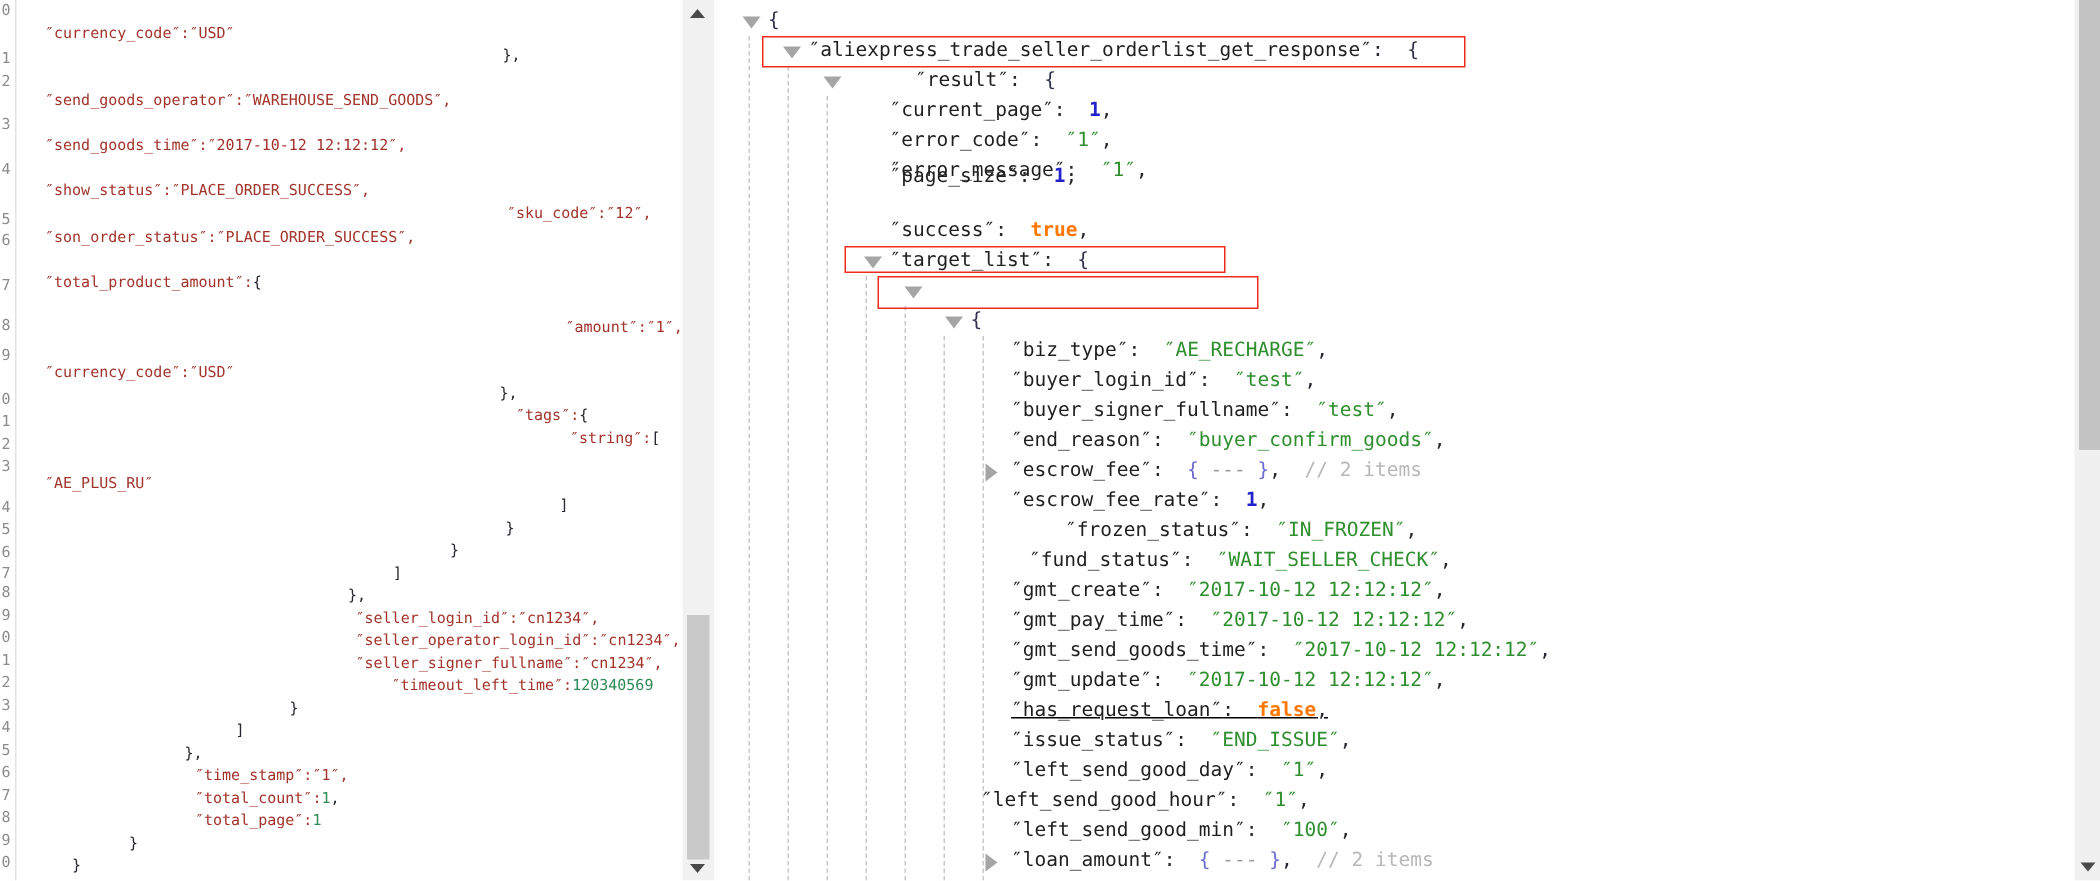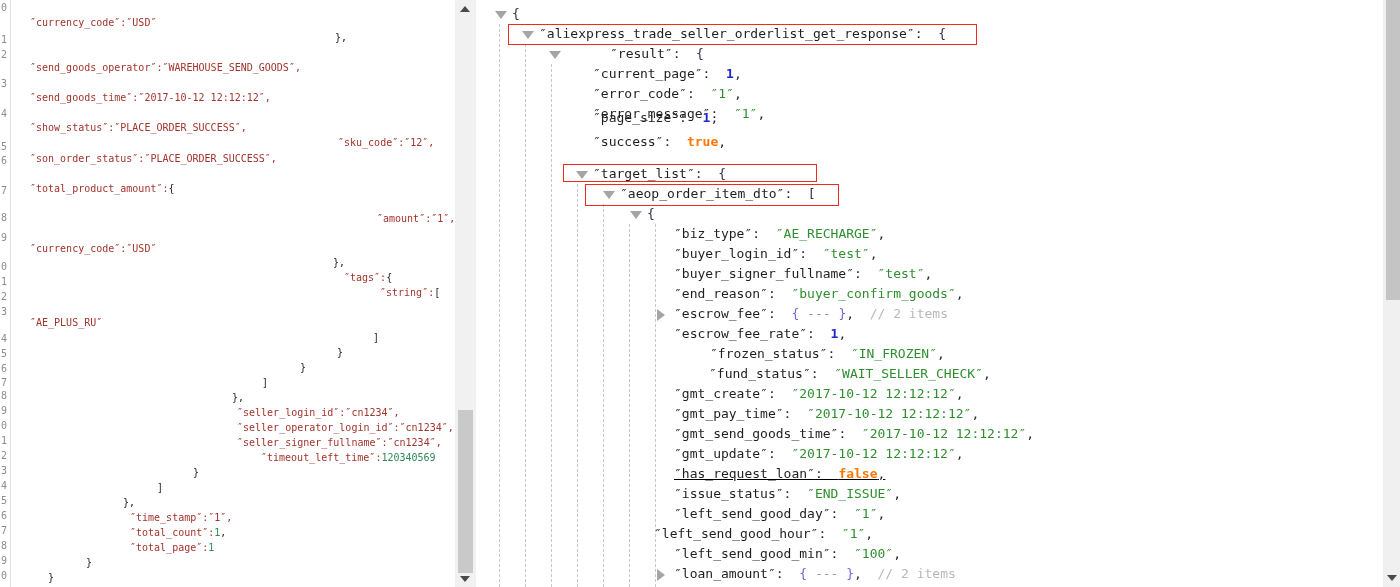--- a/index.html
+++ b/index.html
@@ -125,32 +125,32 @@
     <div class="guide" style="left: 603px; top: 204px; height: 383px;"></div>
     <div class="guide" style="left: 629px; top: 224px; height: 363px;"></div>
     <div class="guide" style="left: 655px; top: 224px; height: 363px;"></div>
     <div class="trow" style="top: 4px;"><span class="arr adown" style="left: 495px; top: 7px;"></span><span class="txt" style="left: 512px;"><span class="obr">{</span></span></div>
     <div class="trow" style="top: 24px;"><span class="arr adown" style="left: 522px; top: 7px;"></span><span class="txt" style="left: 539px;"><span class="k">″aliexpress_trade_seller_orderlist_get_response″</span><span class="pl">:  </span><span class="obr">{</span></span></div>
     <div class="trow" style="top: 44px;"><span class="arr adown" style="left: 549px; top: 7px;"></span><span class="txt" style="left: 566px; margin-left: 44px;"><span class="k">″result″</span><span class="pl">:  </span><span class="obr">{</span></span></div>
     <div class="trow" style="top: 64px;"><span class="txt" style="left: 593px;"><span class="k">″current_page″</span><span class="pl">:  </span><span class="n">1</span><span class="pl">,</span></span></div>
     <div class="trow" style="top: 84px;"><span class="txt" style="left: 593px;"><span class="k">″error_code″</span><span class="pl">:  </span><span class="s">″1″</span><span class="pl">,</span></span></div>
     <div class="trow" style="top: 104px;"><span class="txt" style="left: 593px;"><span class="k">″error_message″</span><span class="pl">:  </span><span class="s">″1″</span><span class="pl">,</span></span></div>
     <div class="trow" style="top: 108px; text-align: center;"><span class="txt" style="left: 593px;"><span class="k">″page_size″</span><span class="pl">:  </span><span class="n">1</span><span class="pl">,</span></span></div>
-    <div class="trow" style="top: 132px;"><span class="txt" style="left: 593px;"><span class="k">″success″</span><span class="pl">:  </span><span class="b">true</span><span class="pl">,</span></span></div>
+    <div class="trow" style="top: 144px;"><span class="txt" style="left: 593px;"><span class="k">″success″</span><span class="pl">:  </span><span class="b">true</span><span class="pl">,</span></span></div>
     <div class="trow" style="top: 164px;"><span class="arr adown" style="left: 576px; top: 7px;"></span><span class="txt" style="left: 593px;"><span class="k">″target_list″</span><span class="pl">:  </span><span class="obr">{</span></span></div>
-    <div class="trow" style="top: 184px;"><span class="arr adown" style="left: 603px; top: 7px;"></span><span class="txt" style="left: 620px;"><span class="k">″aeop_order_item_dto″</span><span class="pl">:  </span><span class="obr">[</span></span></div>
+    <div class="trow" style="top: 184px;"><span class="arr adown" style="left: 603px; top: 7px;"></span></div>
     <div class="trow" style="top: 204px;"><span class="arr adown" style="left: 630px; top: 7px;"></span><span class="txt" style="left: 647px;"><span class="obr">{</span></span></div>
     <div class="trow" style="top: 224px;"><span class="txt" style="left: 674px;"><span class="k">″biz_type″</span><span class="pl">:  </span><span class="s">″AE_RECHARGE″</span><span class="pl">,</span></span></div>
     <div class="trow" style="top: 244px;"><span class="txt" style="left: 674px;"><span class="k">″buyer_login_id″</span><span class="pl">:  </span><span class="s">″test″</span><span class="pl">,</span></span></div>
     <div class="trow" style="top: 264px;"><span class="txt" style="left: 674px;"><span class="k">″buyer_signer_fullname″</span><span class="pl">:  </span><span class="s">″test″</span><span class="pl">,</span></span></div>
     <div class="trow" style="top: 284px;"><span class="txt" style="left: 674px;"><span class="k">″end_reason″</span><span class="pl">:  </span><span class="s">″buyer_confirm_goods″</span><span class="pl">,</span></span></div>
     <div class="trow" style="top: 304px;"><span class="arr aright" style="left: 657px; top: 5px;"></span><span class="txt" style="left: 674px;"><span class="k">″escrow_fee″</span><span class="pl">:  </span><span class="cb">{</span><span class="dsh"> --- </span><span class="cb">}</span><span class="pl">,  </span><span class="cm">// 2 items</span></span></div>
     <div class="trow" style="top: 324px;"><span class="txt" style="left: 674px;"><span class="k">″escrow_fee_rate″</span><span class="pl">:  </span><span class="n">1</span><span class="pl">,</span></span></div>
     <div class="trow" style="top: 344px;"><span class="txt" style="left: 710px;"><span class="k">″frozen_status″</span><span class="pl">:  </span><span class="s">″IN_FROZEN″</span><span class="pl">,</span></span></div>
-    <div class="trow" style="top: 364px;"><span class="txt" style="left: 709px;"><span class="k">″fund_status″</span><span class="pl">:  </span><span class="s">″WAIT_SELLER_CHECK″</span><span class="pl">,</span></span></div>
+    <div class="trow" style="top: 364px;"><span class="txt" style="left: 686px;"><span class="k">″fund_status″</span><span class="pl">:  </span><span class="s">″WAIT_SELLER_CHECK″</span><span class="pl">,</span></span></div>
     <div class="trow" style="top: 384px;"><span class="txt" style="left: 674px;"><span class="k">″gmt_create″</span><span class="pl">:  </span><span class="s">″2017-10-12 12:12:12″</span><span class="pl">,</span></span></div>
     <div class="trow" style="top: 404px;"><span class="txt" style="left: 674px;"><span class="k">″gmt_pay_time″</span><span class="pl">:  </span><span class="s">″2017-10-12 12:12:12″</span><span class="pl">,</span></span></div>
     <div class="trow" style="top: 424px;"><span class="txt" style="left: 674px;"><span class="k">″gmt_send_goods_time″</span><span class="pl">:  </span><span class="s">″2017-10-12 12:12:12″</span><span class="pl">,</span></span></div>
     <div class="trow" style="top: 444px;"><span class="txt" style="left: 674px;"><span class="k">″gmt_update″</span><span class="pl">:  </span><span class="s">″2017-10-12 12:12:12″</span><span class="pl">,</span></span></div>
     <div class="trow" style="top: 464px;"><span class="txt" style="left: 674px; text-decoration: underline;"><span class="k">″has_request_loan″</span><span class="pl">:  </span><span class="b">false</span><span class="pl">,</span></span></div>
     <div class="trow" style="top: 484px;"><span class="txt" style="left: 674px;"><span class="k">″issue_status″</span><span class="pl">:  </span><span class="s">″END_ISSUE″</span><span class="pl">,</span></span></div>
     <div class="trow" style="top: 504px;"><span class="txt" style="left: 674px;"><span class="k">″left_send_good_day″</span><span class="pl">:  </span><span class="s">″1″</span><span class="pl">,</span></span></div>
     <div class="trow" style="top: 524px;"><span class="txt" style="left: 654px;"><span class="k">″left_send_good_hour″</span><span class="pl">:  </span><span class="s">″1″</span><span class="pl">,</span></span></div>
     <div class="trow" style="top: 544px;"><span class="txt" style="left: 674px;"><span class="k">″left_send_good_min″</span><span class="pl">:  </span><span class="s">″100″</span><span class="pl">,</span></span></div>
     <div class="trow" style="top: 564px;"><span class="arr aright" style="left: 657px; top: 5px;"></span><span class="txt" style="left: 674px;"><span class="k">″loan_amount″</span><span class="pl">:  </span><span class="cb">{</span><span class="dsh"> --- </span><span class="cb">}</span><span class="pl">,  </span><span class="cm">// 2 items</span></span></div>

